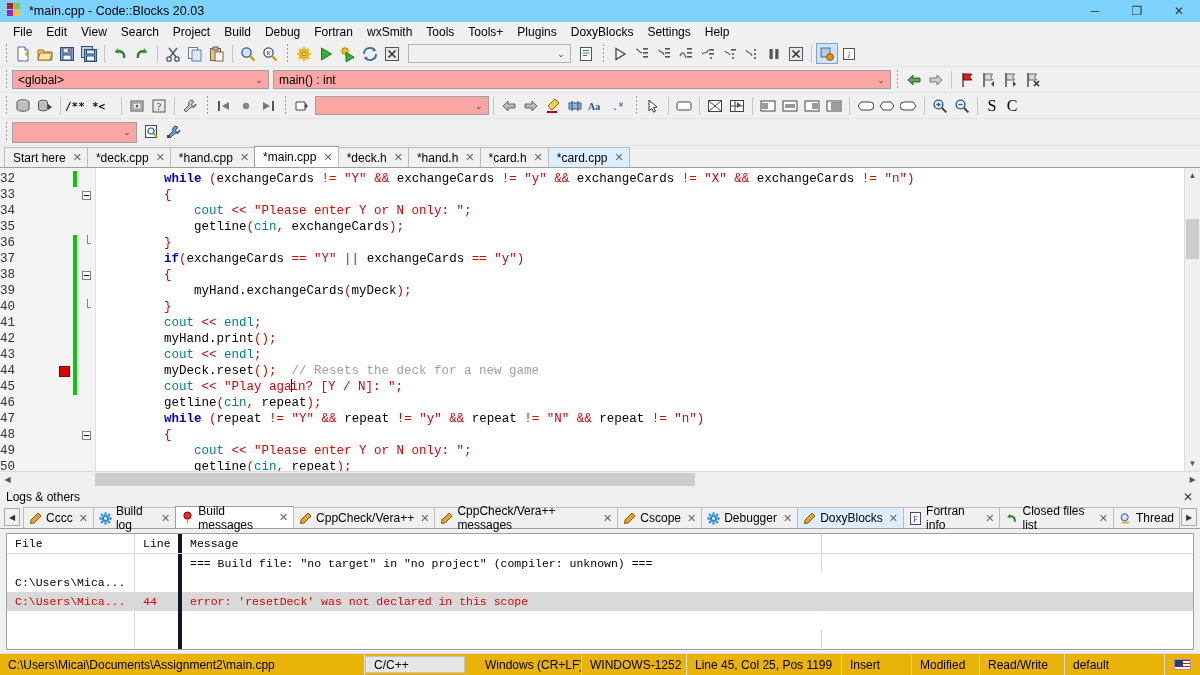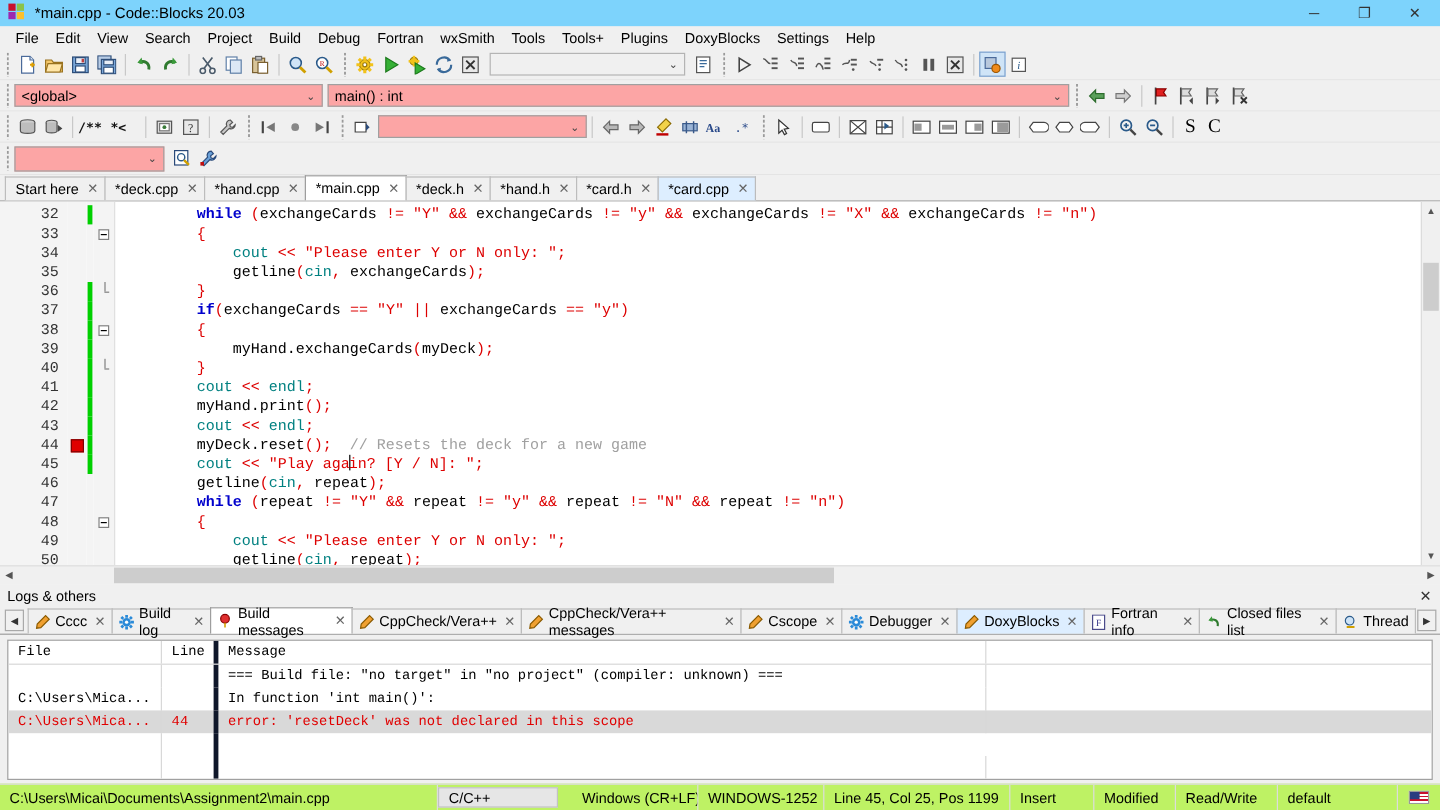--- a/index.html
+++ b/index.html
@@ -51,21 +51,21 @@
        border:1px solid #bcbcbc;border-bottom:none;background:#f0f0f0;margin-right:-1px;box-sizing:border-box;}
   .tab.active{background:#ffffff;height:21px;border-color:#9e9e9e;}
   .tab.sel{background:#ddeeff;}
   .tab .x{margin-left:7px;color:#666;font-size:11px;}
 
   
   .editor-wrap{flex:1;display:flex;flex-direction:column;background:#fff;min-height:0;}
   .editor-body{flex:1;display:flex;min-height:0;position:relative;overflow:hidden;}
   .ed-scroll{flex:1;display:flex;overflow:hidden;}
   .gutter-num{width:56px;flex:none;background:#f4f4f4;border-right:none;
-              font-family:"Liberation Mono","DejaVu Sans Mono",monospace;font-size:12.5px;color:#333;text-align:right;
+              font-family:"Liberation Mono","DejaVu Sans Mono",monospace;font-size:12.5px;color:#333;
               padding-top:3px;box-sizing:border-box;}
   .gutter-num div{height:16px;line-height:16px;padding-right:7px;}
   .gutter-mark{width:16px;flex:none;background:#f4f4f4;padding-top:3px;box-sizing:border-box;}
   .gutter-mark div{height:16px;display:flex;align-items:center;justify-content:center;}
   .mk-err{width:11px;height:11px;background:#e00000;border:1px solid #800000;box-sizing:border-box;}
   .gutter-chg{width:6px;flex:none;background:#f4f4f4;padding-top:3px;box-sizing:border-box;}
   .gutter-chg div{height:16px;}
   .gutter-chg div.c{background:#00d000;width:4px;margin-left:1px;height:16px;}
   .gutter-fold{width:18px;flex:none;background:#f4f4f4;padding-top:3px;box-sizing:border-box;
                border-right:1px solid #e0e0e0;position:relative;}
@@ -112,21 +112,21 @@
   .lg-head{display:flex;height:19px;align-items:center;border-bottom:1px solid #d8d8d8;}
   .lg-head div{padding-left:8px;box-sizing:border-box;}
   .lg-row{display:flex;height:19px;align-items:center;}
   .lg-row.err{background:#d9d9d9;color:#e00000;}
   .lg-row div{padding-left:8px;box-sizing:border-box;overflow:hidden;white-space:nowrap;}
   .c-file{width:128px;border-right:1px solid #d8d8d8;height:19px;line-height:19px;}
   .c-line{width:47px;border-right:4px solid #0f172a;height:19px;line-height:19px;}
   .c-msg{width:640px;height:19px;line-height:19px;border-right:1px solid #d8d8d8;}
 
   
-  .statusbar{height:21px;background:#bef264;display:flex;align-items:center;flex:none;border-top:1px solid #dcdcdc;}
+  .statusbar{height:21px;background:#eab308;display:flex;align-items:center;flex:none;border-top:1px solid #dcdcdc;}
   .sb{height:21px;display:flex;align-items:center;padding:0 8px;font-size:12px;box-sizing:border-box;
       border-right:1px solid #dcdcdc;white-space:nowrap;overflow:hidden;}
   .sb.inset{background:#e6e6e6;border:1px solid #c2c2c2;height:17px;margin-right:12px;}
   .flag{width:17px;height:11px;position:relative;background:#fff;border:1px solid #999;box-sizing:border-box;}
   .flag .stripes{position:absolute;inset:0;background:repeating-linear-gradient(#c8102e 0 1.5px,#fff 1.5px 3px);}
   .flag .canton{position:absolute;left:0;top:0;width:8px;height:6px;background:#2a3c80;}
 </style>
 </head>
 <body>
 
@@ -945,21 +945,20 @@
       </div>
       <div id="logRows">
           <div class="lg-row">
             <div class="c-file"></div>
             <div class="c-line"></div>
             <div class="c-msg">=== Build file: "no target" in "no project" (compiler: unknown) ===</div>
           </div>
           <div class="lg-row">
             <div class="c-file">C:\Users\Mica...</div>
             <div class="c-line"></div>
-            <div class="c-msg">In function 'int main()':</div>
           </div>
           <div class="lg-row err">
             <div class="c-file">C:\Users\Mica...</div>
             <div class="c-line">44</div>
             <div class="c-msg">error: 'resetDeck' was not declared in this scope</div>
           </div>
           <div class="lg-row">
             <div class="c-file"></div>
             <div class="c-line"></div>
           </div>

